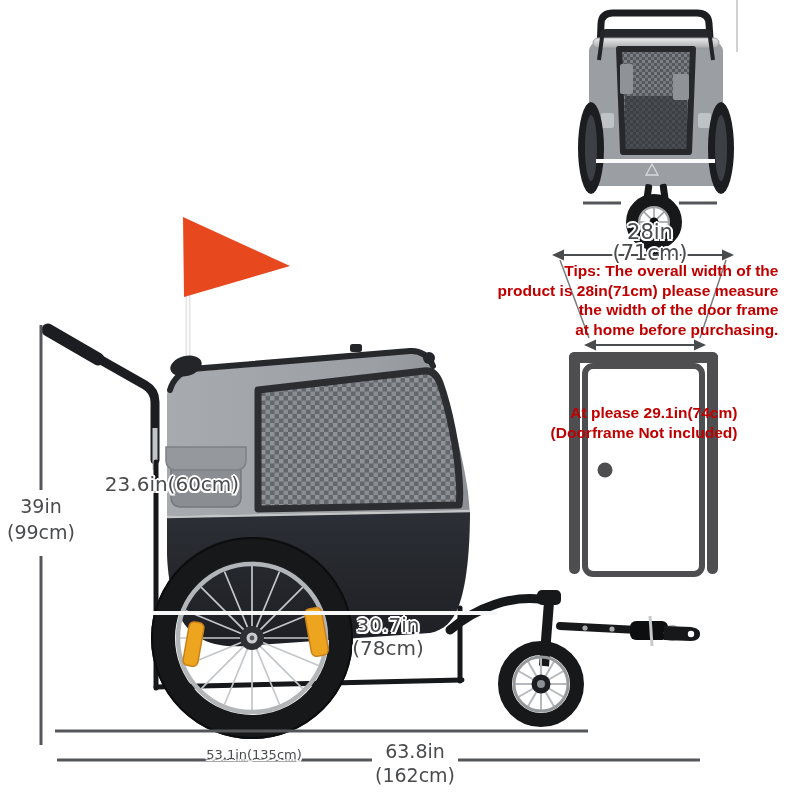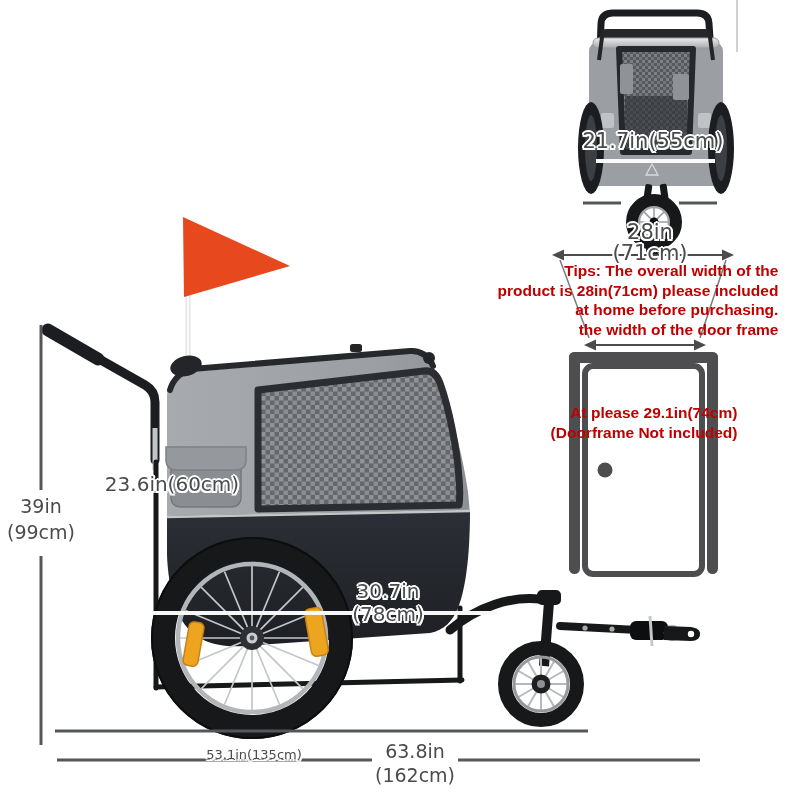--- a/index.html
+++ b/index.html
@@ -229,44 +229,43 @@
   </g>
 </svg>
 
 <div class="dim-label" style="left:41px; top:493px; font-size:19px; line-height:26px;">
   <div>39in</div>
   <div>(99cm)</div>
 </div>
 
 <div class="dim-label halo" style="left:172px; top:473px; font-size:20px;">23.6in(60cm)</div>
 
-<div class="dim-label halo" style="left:388px; top:580px; font-size:20px; line-height:23px;">
+<div class="dim-label halo" style="left:388px; top:614px; font-size:20px; line-height:23px;">
   <div>30.7in</div>
   <div>(78cm)</div>
 </div>
 
 <div class="dim-label halo" style="left:254px; top:748px; font-size:13px;">53.1in(135cm)</div>
 
 <div class="dim-label" style="left:415px; top:739px; font-size:19px; line-height:24px;">
   <div>63.8in</div>
   <div>(162cm)</div>
 </div>
 
-<div class="dim-label halo" style="left:653px; top:129px; font-size:21px;">21.7in(55cm)</div>
 
 <div class="dim-label halo" style="left:650px; top:186px; font-size:21px; line-height:21px;margin-top:36px;">
   <div>28in</div>
   <div>(71cm)</div>
 </div>
 
 <div class="red-note" style="left:638px; top:261px; font-size:15.5px; line-height:19.5px;">
   <div>Tips: The overall width of the</div>
-  <div>product is 28in(71cm) please included</div>
+  <div>product is 28in(71cm) please measure</div>
+  <div>the width of the door frame</div>
   <div>at home before purchasing.</div>
-  <div>the width of the door frame</div>
 </div>
 
 <div class="red-note" style="left:644px; top:403px; font-size:15.5px; line-height:19.5px;">
   <div>At please 29.1in(74cm)</div>
   <div>(Doorframe Not included)</div>
 </div>
 
 </div>
 
 </body></html>

